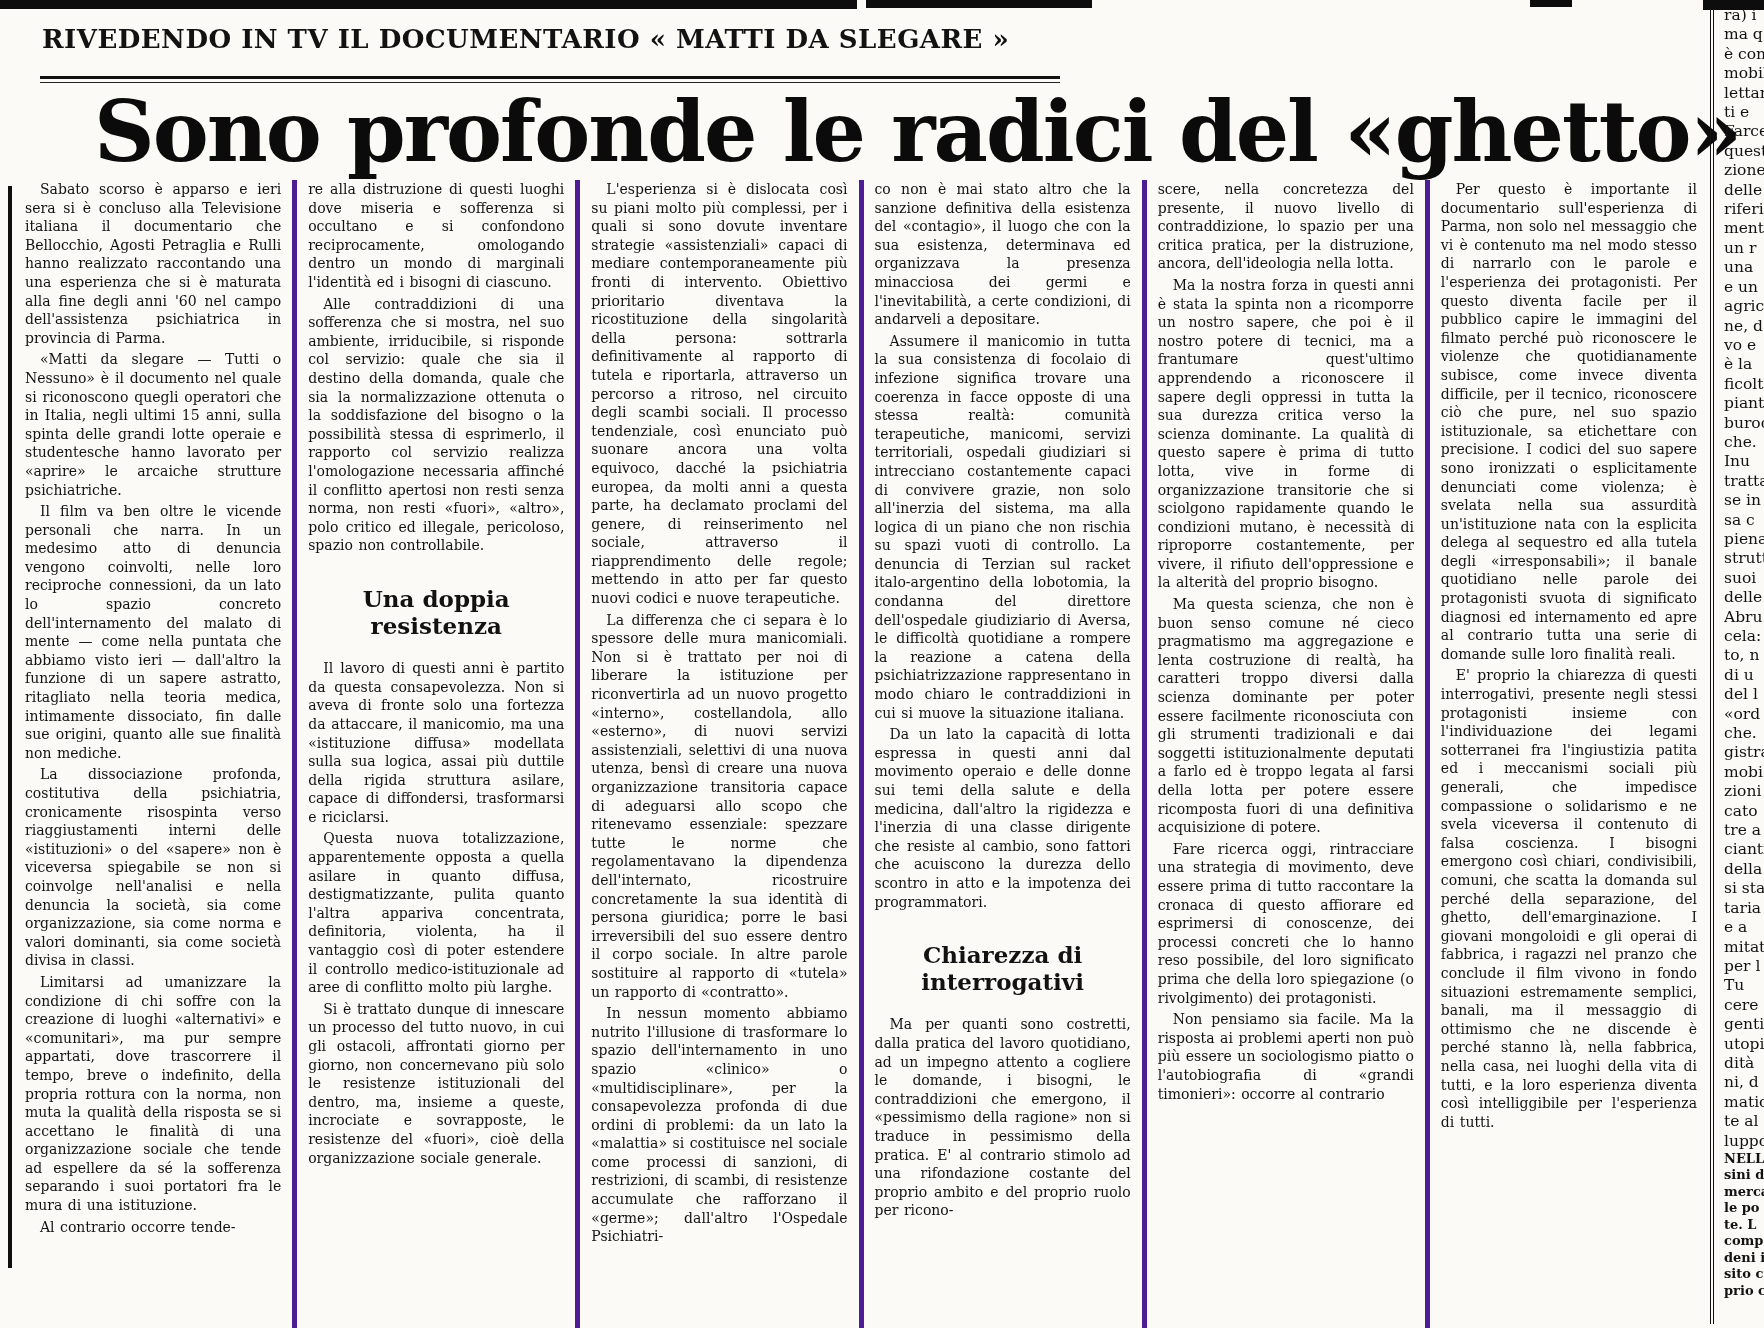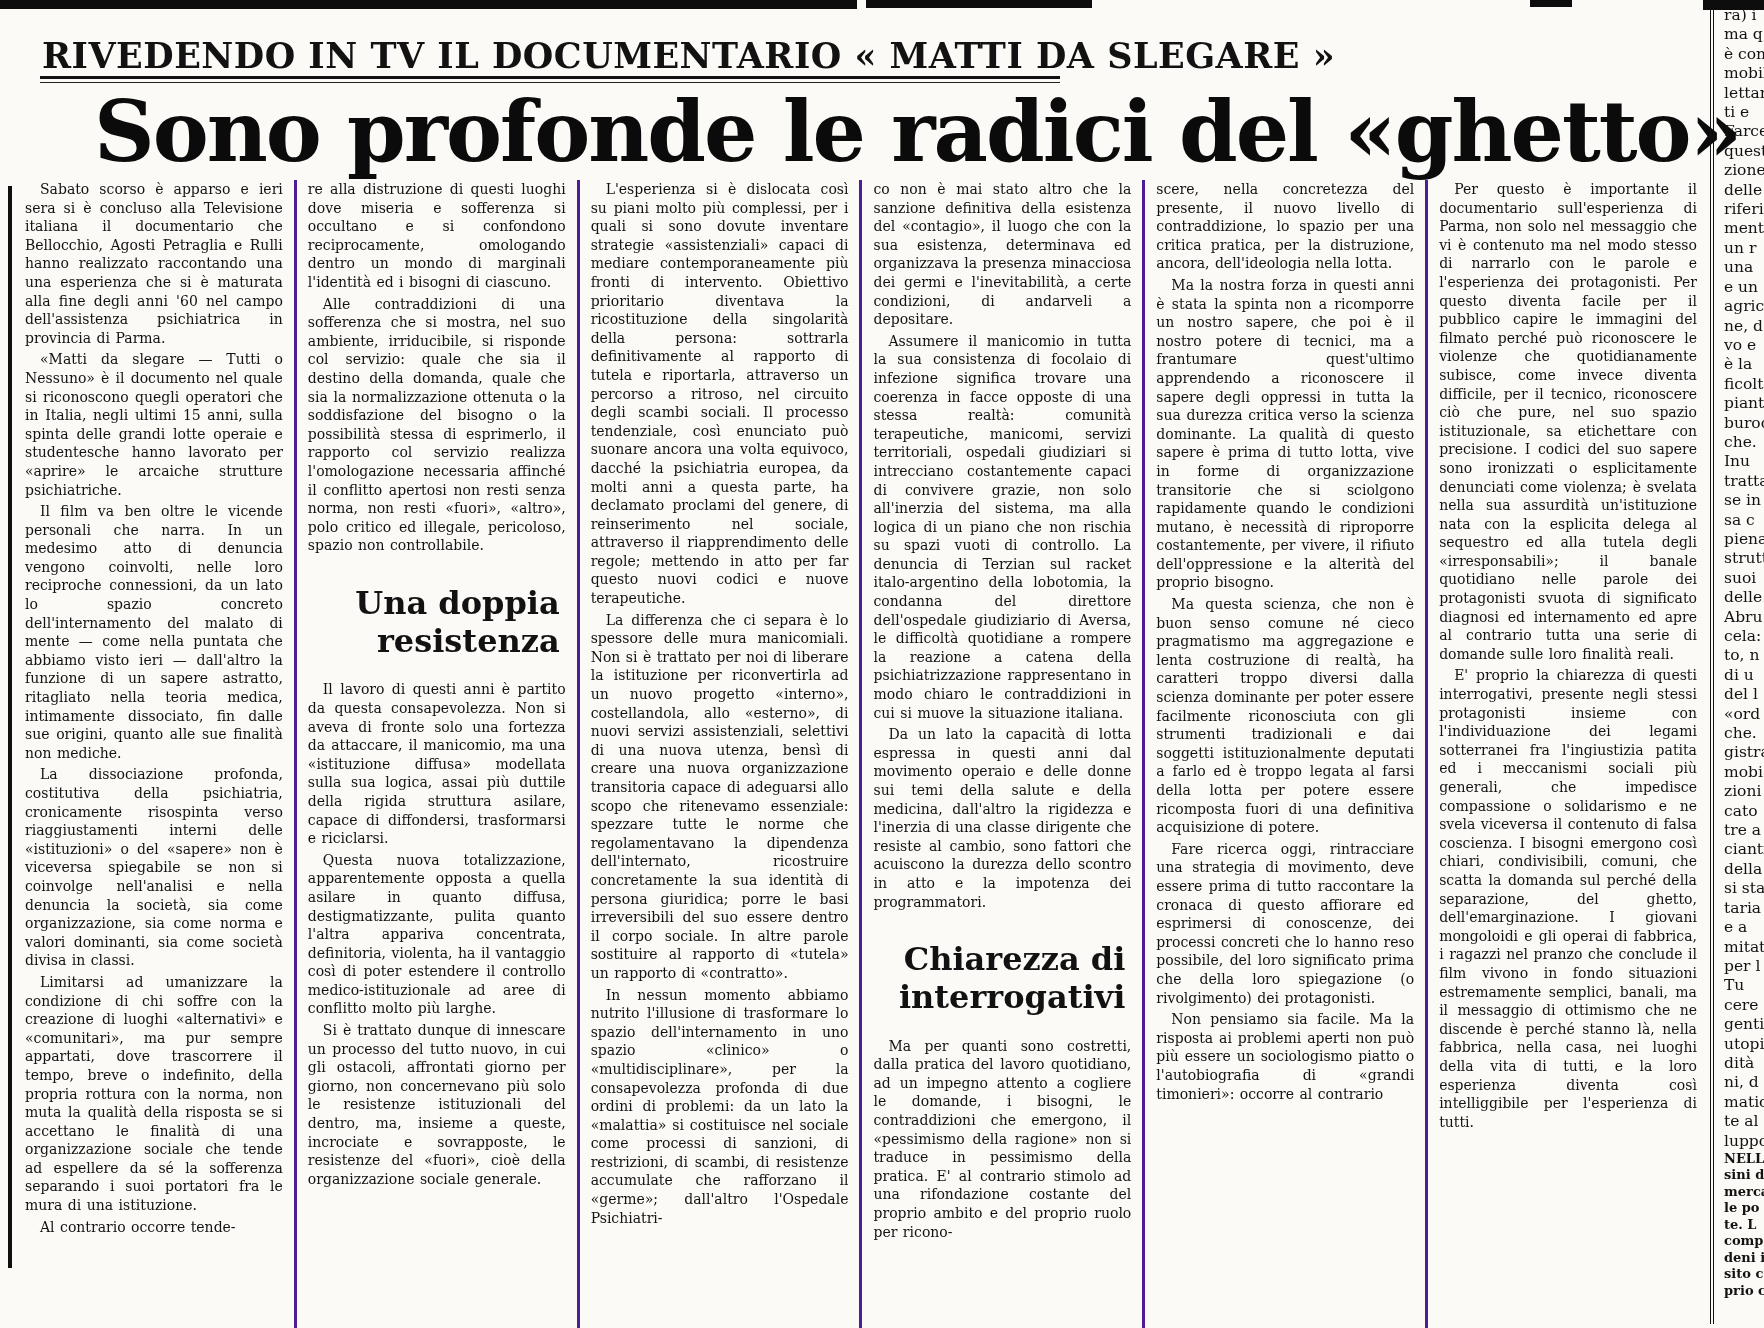--- a/index.html
+++ b/index.html
@@ -6,46 +6,46 @@
   body{
     width:1764px;height:1328px;position:relative;overflow:hidden;
     background:#fbfaf6;color:#121212;
     font-family:"DejaVu Serif", serif;
   }
   
   .bar{position:absolute;background:#0d0d0d;}
   
   .kicker{
     position:absolute;left:42px;top:24px;
-    font-weight:bold;font-size:35px;letter-spacing:0.5px;white-space:nowrap;margin-top:11px;
+    font-weight:bold;font-size:26px;letter-spacing:0.5px;white-space:nowrap;
   }
   .kicker-rule{position:absolute;left:40px;top:76px;width:1020px;height:3px;background:#111;}
   .kicker-rule2{position:absolute;left:40px;top:82px;width:1020px;height:1px;background:#222;}
   
   .headline{
     position:absolute;left:94px;top:82px;width:1566px;
     font-weight:bold;font-size:84px;letter-spacing:-2px;white-space:nowrap;
     color:#0b0b0b;
   }
   
   .content{
     position:absolute;left:14px;top:180px;width:1694px;height:1148px;
     display:flex;align-items:stretch;
   }
   .col{
-    flex:1 1 0;padding:0 11px;overflow:hidden;border-left:3px solid #4c1d95;
+    flex:1 1 0;padding:0 11px;overflow:hidden;border-left:5px solid #4c1d95;
   }
   .col:first-child{border-left:none;}
   .col p{
     margin:0 0 3px 0;text-align:justify;text-indent:15px;
     font-size:14px;line-height:18.6px;word-spacing:1px;
   }
   .col p.cont{text-indent:0;}
   .subhead{
-    font-weight:bold;font-size:32px;line-height:1.18;text-align:right;
+    font-weight:bold;font-size:23px;line-height:1.18;text-align:center;
     margin:30px 6px 20px 6px;
   }
   
   .left-bar{position:absolute;left:8px;top:186px;width:4px;height:1082px;background:#0f0f0f;}
   
   .fragment-col{
     position:absolute;left:1710px;top:6px;width:70px;height:1318px;
     border-left:4px double #111;padding-left:10px;overflow:hidden;
     font-size:15.5px;line-height:19.4px;white-space:nowrap;
   }

